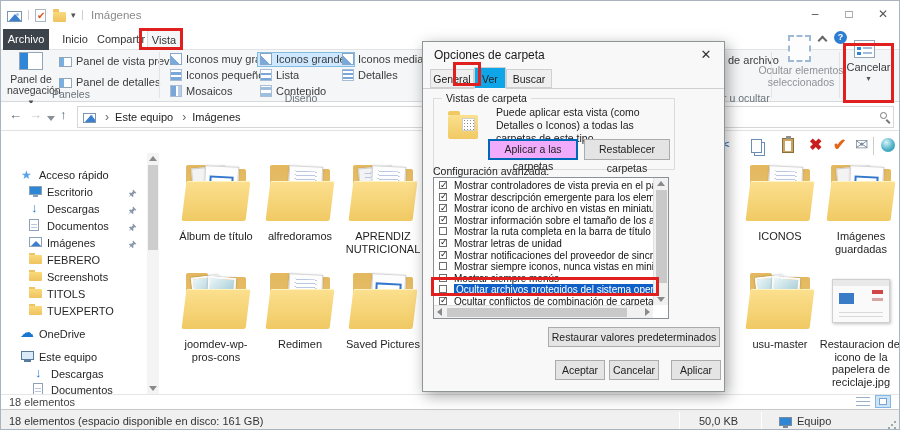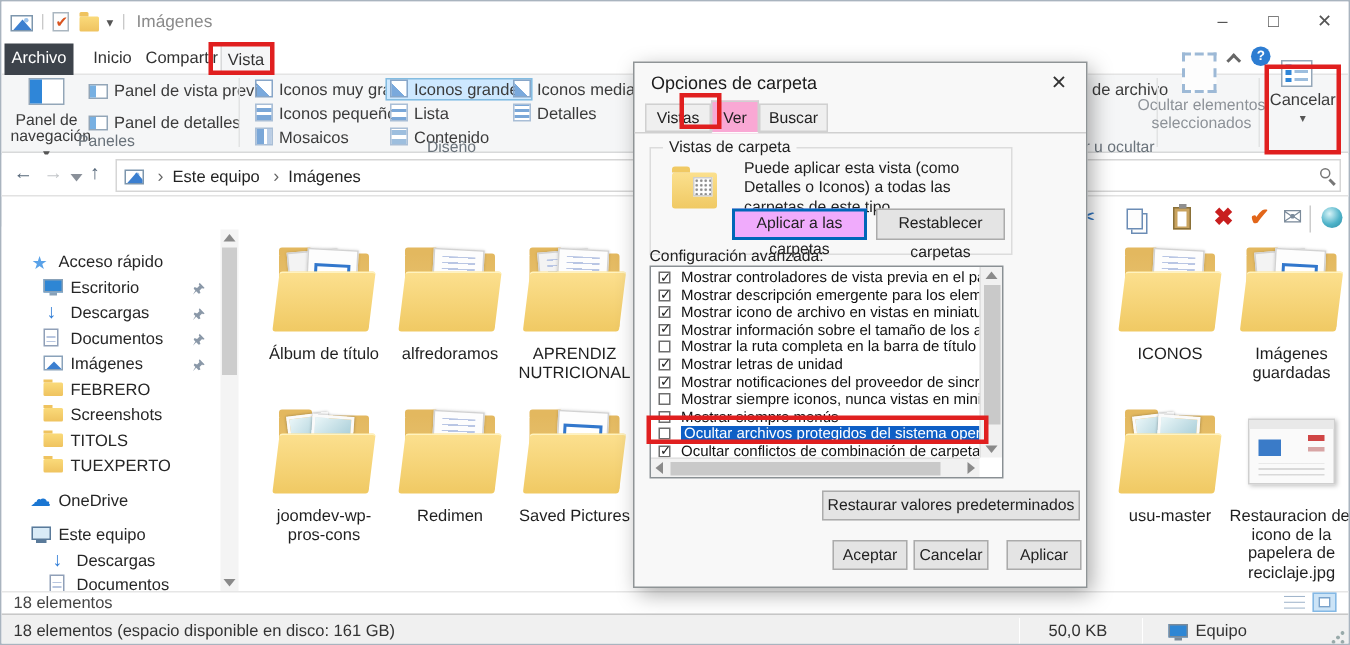--- a/index.html
+++ b/index.html
@@ -155,21 +155,21 @@
   .mon-ic{display:inline-block;width:13px;height:9px;background:#2e86d4;border:1px solid #7a8a9a;position:relative;vertical-align:-1px;margin-right:5px;}
   .mon-ic::after{content:"";position:absolute;left:3px;bottom:-3px;width:5px;height:2px;background:#7a8a9a;}
 
   
   .dialog{left:421px;top:40px;width:303px;height:351px;background:#f8f8f8;border:1px solid #8f9496;
           box-shadow:3px 4px 14px rgba(0,0,0,.35);z-index:10;font-size:10.5px;}
   .dlg-title{position:absolute;left:11px;top:6px;font-size:12px;color:#1a1a1a;}
   .dlg-close{position:absolute;right:9px;top:5px;font-size:13px;color:#333;width:18px;text-align:center;}
   .dlg-tabs{position:absolute;left:7px;top:25px;height:21px;}
   .dtab{position:absolute;top:2px;height:19px;line-height:19px;text-align:center;background:#efefef;border:1px solid #d0d0d0;color:#222;}
-  .dtab.active{top:0;height:22px;line-height:22px;background:#f9a8d4;border-bottom:1px solid #fcfcfc;z-index:2;}
+  .dtab.active{top:0;height:22px;line-height:22px;background:#0ea5e9;border-bottom:1px solid #fcfcfc;z-index:2;}
   .dlg-tabline{position:absolute;left:0;right:0;top:46px;height:1px;background:#d0d0d0;}
   .groupbox{position:absolute;left:10px;top:56px;width:242px;height:72px;border:1px solid #dcdcdc;}
   .gb-label{position:absolute;left:8px;top:-7px;background:#f8f8f8;padding:0 4px;color:#222;}
   .gb-folder{position:absolute;left:14px;top:16px;width:30px;height:24px;background:linear-gradient(#fbe08e,#f0c963);border-radius:2px;}
   .gb-folder::before{content:"";position:absolute;left:0;top:-4px;width:12px;height:4px;background:#f0c963;border-radius:2px 2px 0 0;}
   .gb-folder::after{content:"";position:absolute;right:3px;top:3px;width:11px;height:11px;
         background-image:radial-gradient(#8a8a8a 0.7px,transparent 1px);background-size:3px 3px;background-color:#fff;border:1px solid #cfcfcf;}
   .gb-text{position:absolute;left:62px;top:7px;width:180px;line-height:13px;color:#222;}
   .dbtn{position:absolute;background:#e4e4e4;border:1px solid #ababab;text-align:center;color:#222;}
   .dbtn.focus{border:2px solid #0066b8;background:#f0abfc;}
@@ -463,21 +463,21 @@
     <span class="cpanel" style="left:698px;">50,0 KB</span>
     <div class="cdiv" style="left:760px;"></div>
     <span class="cpanel" style="left:778px;"><span class="mon-ic"></span><span>Equipo</span></span>
     <span class="grip"></span>
   </div>
 
   <div class="abs dialog">
     <div class="dlg-title">Opciones de carpeta</div>
     <div class="dlg-close">✕</div>
     <div class="dlg-tabs">
-      <span class="dtab" style="left:0;width:44px;">Vistas</span>
+      <span class="dtab" style="left:0;width:44px;">General</span>
       <span class="dtab active" style="left:44px;width:32px;">Ver</span>
       <span class="dtab" style="left:76px;width:46px;">Buscar</span>
     </div>
     <div class="dlg-tabline"></div>
 
     <div class="groupbox">
       <span class="gb-label">Vistas de carpeta</span>
       <span class="gb-folder"></span>
       <div class="gb-text">Puede aplicar esta vista (como Detalles o Iconos) a todas las carpetas de este tipo.</div>
       <div class="dbtn focus" style="left:54px;top:40px;width:90px;height:21px;line-height:17px;">Aplicar a las carpetas</div>

